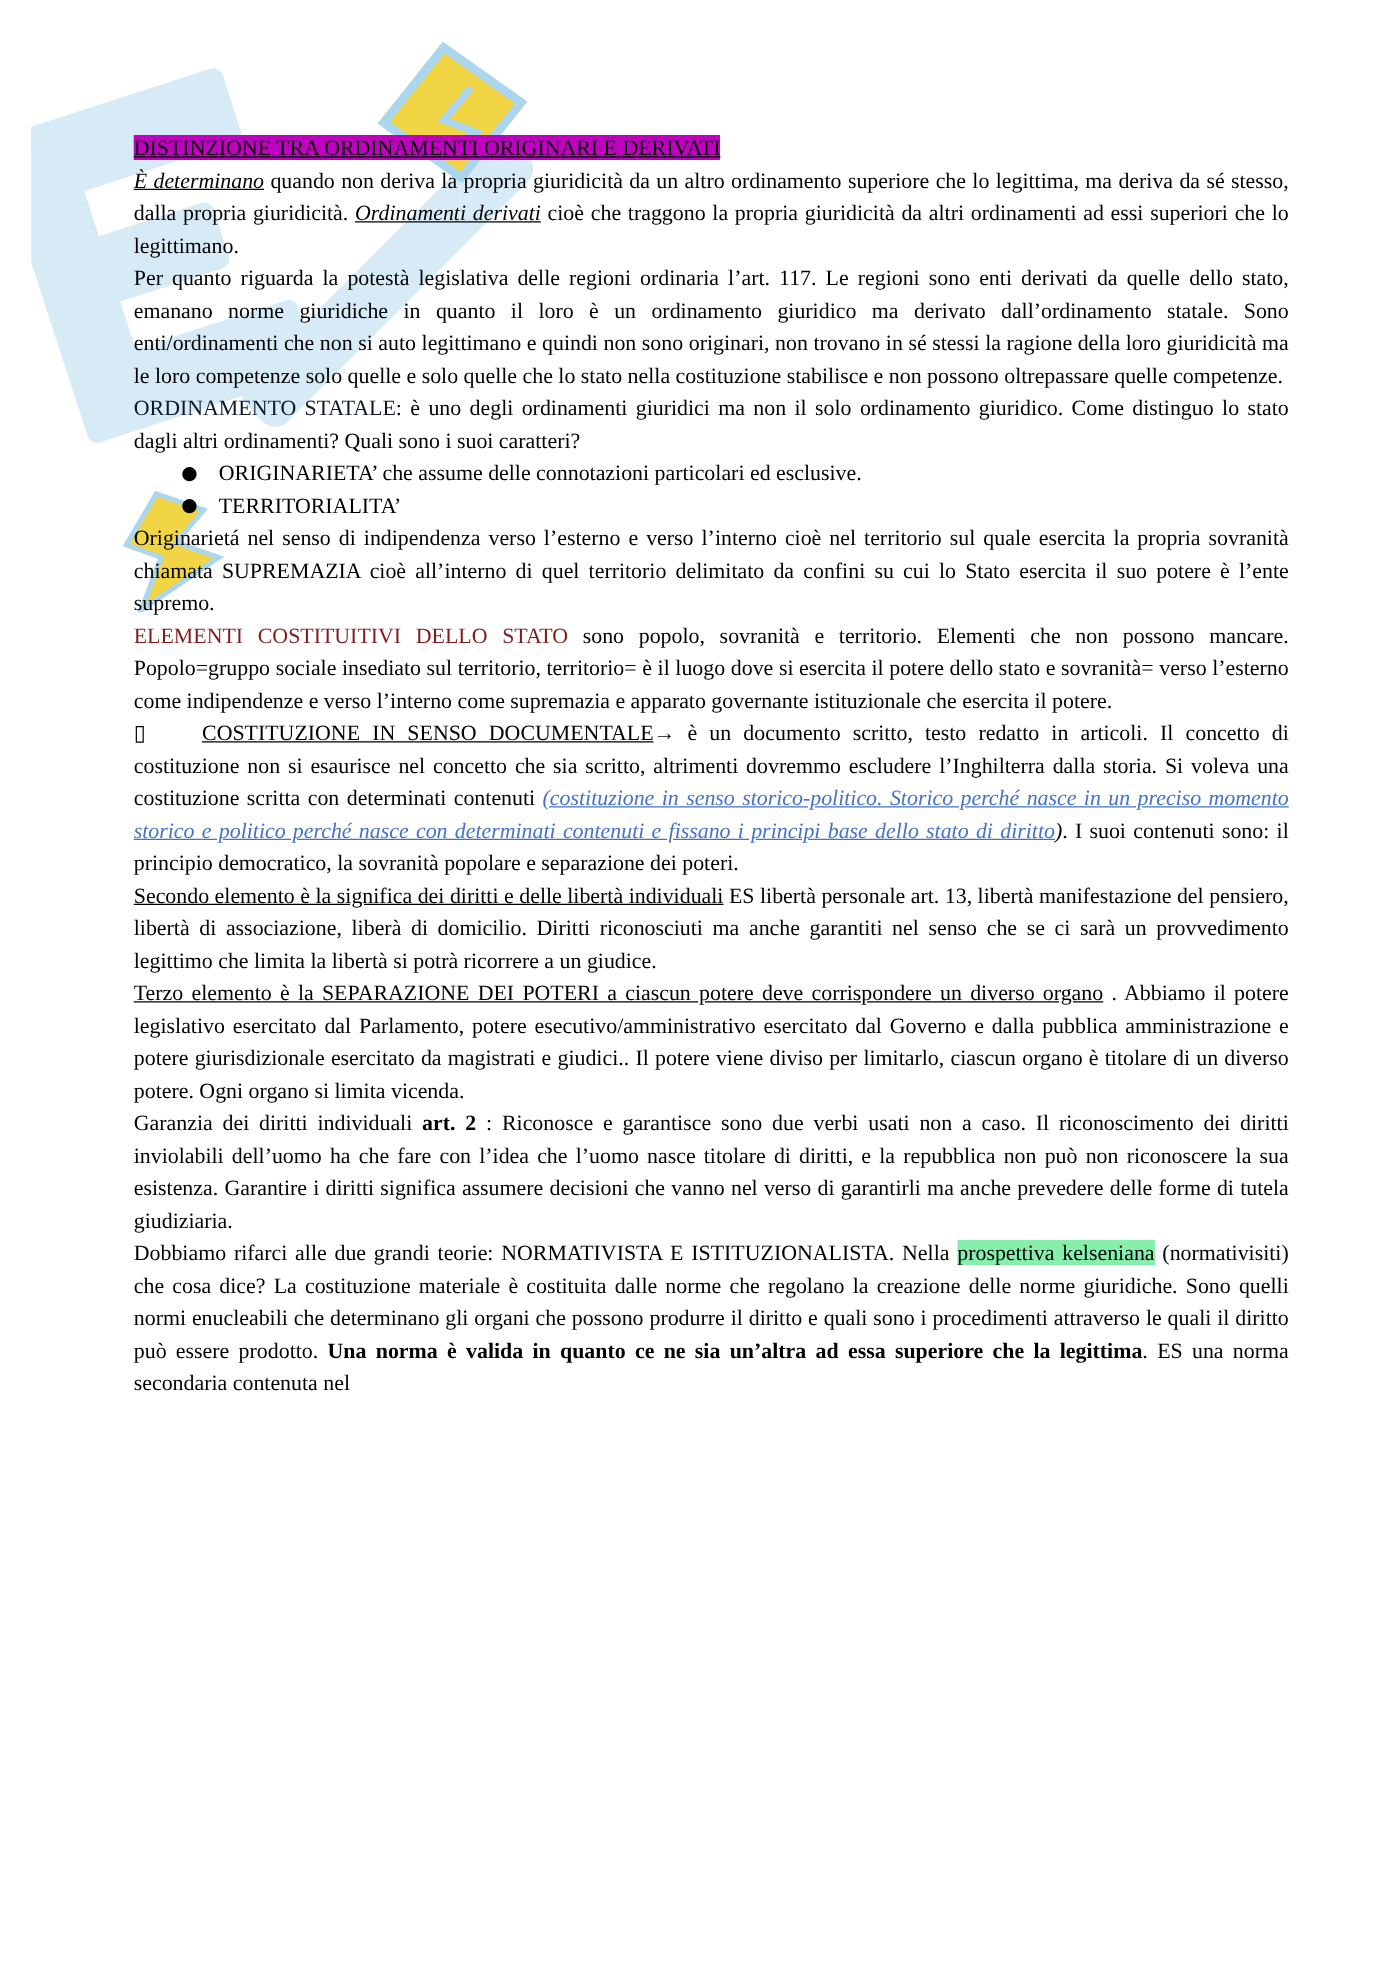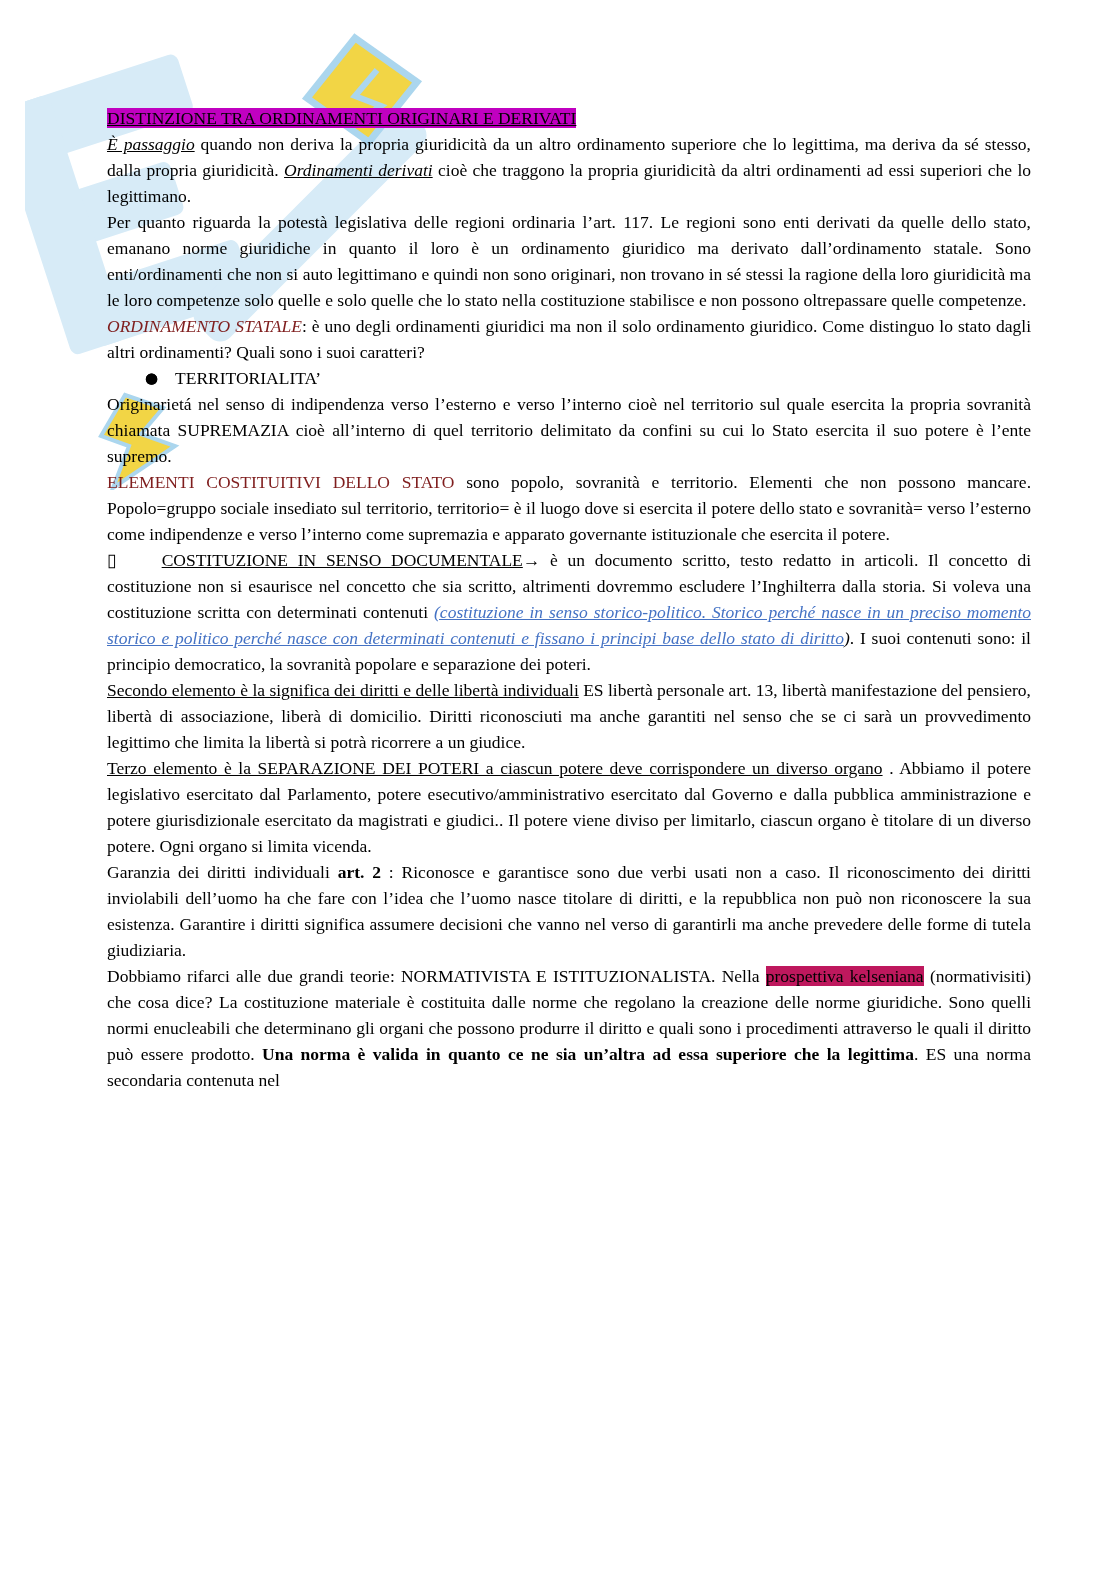--- a/index.html
+++ b/index.html
@@ -31,22 +31,22 @@
   }
   p.para { margin: 0; }
   .gap    { margin-top: 26px; }
   .biggap { margin-top: 62px; }
 
   .u { text-decoration: underline; }
   .i { font-style: italic; }
   .b { font-weight: bold; }
   .hl-m { background: #c000c0; text-decoration: underline; }
   .hl-t { background: #008080; text-decoration: underline; }
-  .hl-r { background: #be185d; }
-  .c-green { color: #7f1d1d; font-style: italic; }
+  .hl-r { background: #86efac; }
+  .c-green { color: #0f172a; }
   .c-olive { color: #7f1d1d; }
   .c-blue  { color: #4472c4; }
   .box { margin-right: 45px; }
 
   ul.bullets { margin: 0; padding: 0; list-style: none; }
   ul.bullets li { position: relative; padding-left: 68px; }
   ul.bullets .bullet-icon {
     position: absolute;
     left: 38px;
     top: 0;
@@ -71,28 +71,28 @@
     </g>
     <polygon points="330,28 392,72 344,132 282,88" fill="#f2d545" stroke="#abd6ee" stroke-width="7"></polygon>
     <polyline points="352,60 330,86 356,96 322,118" fill="none" stroke="#abd6ee" stroke-width="6"></polyline>
     <polygon points="100,385 138,398 116,424 150,436 88,478 104,436 76,426" fill="#f2d545" stroke="#abd6ee" stroke-width="4"></polygon>
   </svg>
 
   <div class="content">
 
     <p class="para"><span class="hl-m">DISTINZIONE TRA ORDINAMENTI ORIGINARI E DERIVATI</span></p>
 
-    <p class="para"><span class="i u">È passaggio</span><span> quando non deriva la propria giuridicità da un altro ordinamento superiore che lo legittima, ma deriva da sé stesso, dalla propria giuridicità.  </span><span class="i u">Ordinamenti derivati</span><span> cioè che traggono la propria giuridicità da altri ordinamenti ad essi superiori che lo legittimano.</span></p>
+    <p class="para"><span class="i u">È determinano</span><span> quando non deriva la propria giuridicità da un altro ordinamento superiore che lo legittima, ma deriva da sé stesso, dalla propria giuridicità.  </span><span class="i u">Ordinamenti derivati</span><span> cioè che traggono la propria giuridicità da altri ordinamenti ad essi superiori che lo legittimano.</span></p>
 
     <p class="para gap"><span>Per quanto riguarda la potestà legislativa delle regioni ordinaria l’art. 117. Le regioni sono enti derivati da quelle dello stato, emanano norme giuridiche in quanto il loro è un ordinamento giuridico ma derivato dall’ordinamento statale. Sono enti/ordinamenti che non si auto legittimano e quindi non sono originari, non trovano in sé stessi la ragione della loro giuridicità ma le loro competenze solo quelle e solo quelle che lo stato nella costituzione stabilisce e non possono oltrepassare quelle competenze.</span></p>
 
     <p class="para"><span class="c-green">ORDINAMENTO STATALE</span><span>: è uno degli ordinamenti giuridici ma non il solo ordinamento giuridico. Come distinguo lo stato dagli altri ordinamenti? Quali sono i suoi caratteri?</span></p>
 
     <ul class="bullets">
-      <li><span class="bullet-icon">●</span></li>
+      <li><span class="bullet-icon">●</span><span>ORIGINARIETA’ che assume delle connotazioni particolari ed esclusive.</span></li>
       <li><span class="bullet-icon">●</span><span>TERRITORIALITA’</span></li>
     </ul>
 
     <p class="para gap"><span>Originarietá nel senso di indipendenza verso l’esterno e verso l’interno cioè nel territorio sul quale esercita la propria sovranità chiamata SUPREMAZIA cioè all’interno di quel territorio delimitato da confini su cui lo Stato esercita il suo potere è l’ente supremo.</span></p>
 
     <p class="para"><span class="c-olive">ELEMENTI COSTITUITIVI DELLO STATO</span><span> sono popolo, sovranità e territorio. Elementi che non possono mancare. Popolo=gruppo sociale insediato sul territorio, territorio= è il luogo dove si esercita il potere dello stato e sovranità= verso l’esterno come indipendenze e verso l’interno come supremazia e apparato governante istituzionale che esercita il potere.</span></p>
 
 
     <p class="para"><span class="box">▯</span><span class="u">COSTITUZIONE IN SENSO DOCUMENTALE</span><span>→ è un documento scritto, testo redatto in articoli.  Il concetto di costituzione non si esaurisce nel concetto che sia scritto, altrimenti dovremmo escludere l’Inghilterra dalla storia. Si voleva una costituzione scritta con determinati contenuti </span><span class="c-blue i u">(costituzione in senso storico-politico. Storico perché nasce in un preciso momento storico e politico perché nasce con determinati contenuti e fissano i principi base dello stato di diritto</span><span class="i">)</span><span>. I suoi contenuti sono: il principio democratico, la sovranità popolare e separazione dei poteri.</span></p>
 

